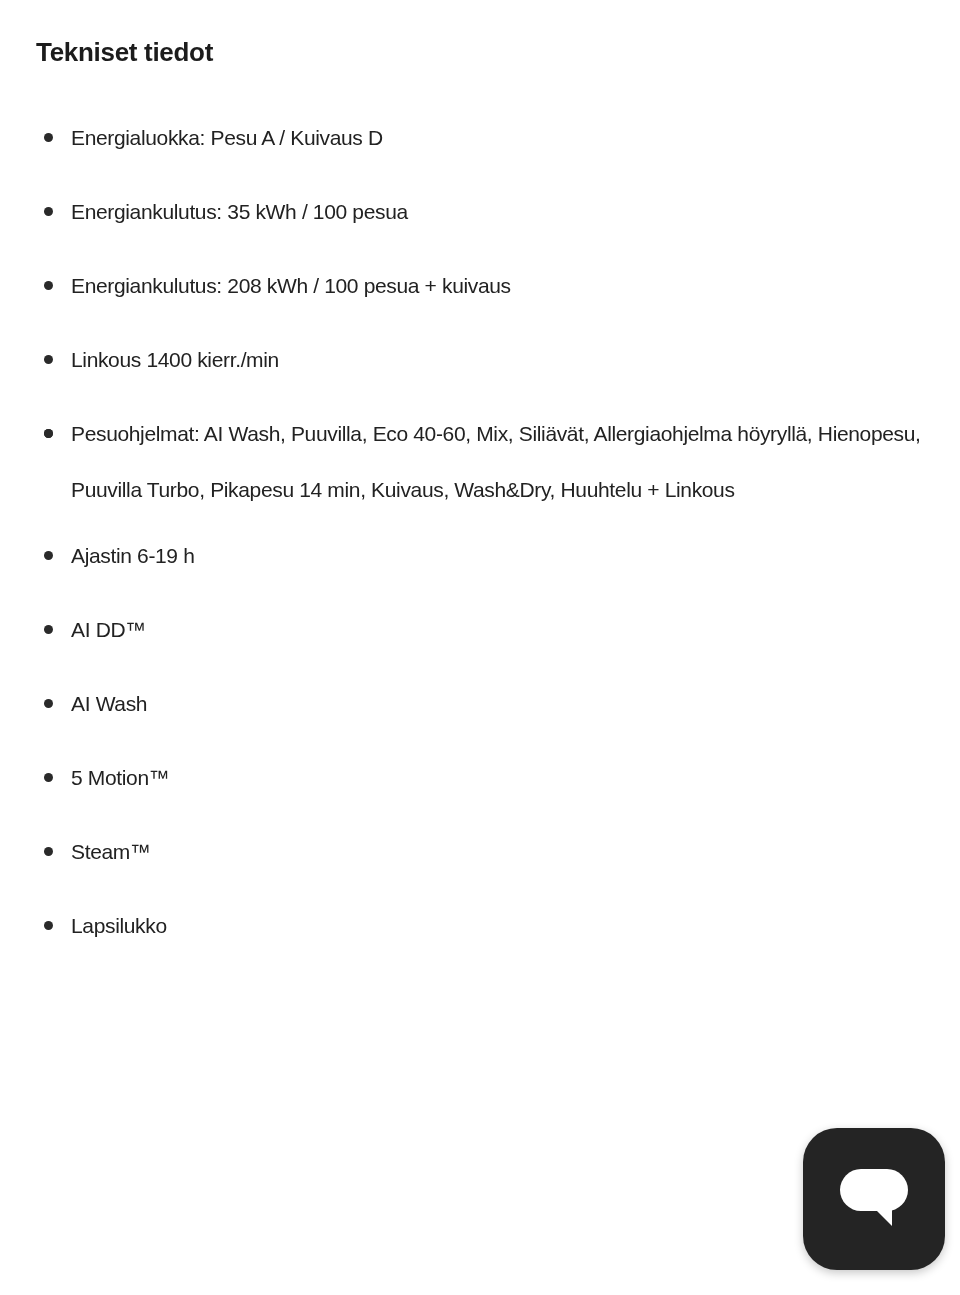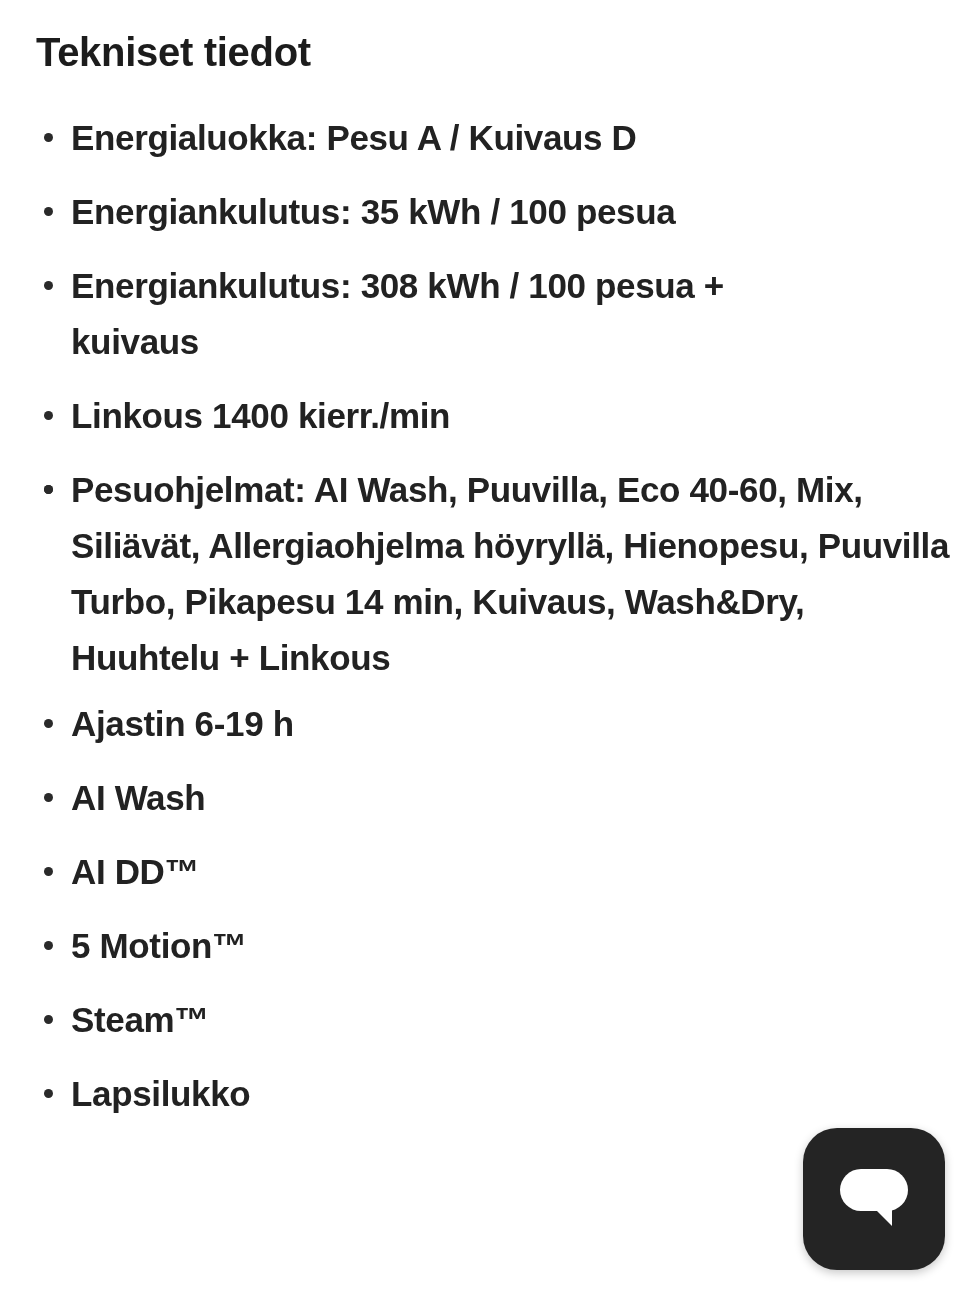--- a/index.html
+++ b/index.html
@@ -25,21 +25,21 @@
     width: 960px;
     height: 1295px;
     box-sizing: border-box;
     padding: 0;
   }
 
   .spec-heading {
     position: absolute;
     left: 36px;
     top: 32px;
-    font-size: 40px;
+    font-size: 26px;
     line-height: 40px;
     font-weight: 700;
     letter-spacing: -0.3px;
     color: #1c1c1c;
     margin: 0;
     white-space: nowrap;
   }
 
   .spec-list {
     position: absolute;
@@ -48,23 +48,23 @@
     width: 905px;
     margin: 0;
     padding: 0;
     list-style: none;
   }
 
   .spec-item {
     position: relative;
     padding-left: 35px;
     margin: 0 0 18px 0;
-    font-size: 35px;
+    font-size: 21px;
     line-height: 56px;
-    font-weight: 700;
+    font-weight: 400;
     letter-spacing: -0.35px;
     color: #222222;
   }
 
   .spec-item .bullet {
     position: absolute;
     left: 8px;
     top: 23px;
     width: 9px;
     height: 9px;
@@ -123,44 +123,44 @@
     <li class="spec-item narrow">
       <span class="bullet"></span>
       <span class="text">Energialuokka: Pesu A / Kuivaus D</span>
     </li>
     <li class="spec-item narrow">
       <span class="bullet"></span>
       <span class="text">Energiankulutus: 35 kWh / 100 pesua</span>
     </li>
     <li class="spec-item narrow">
       <span class="bullet"></span>
-      <span class="text">Energiankulutus: 308 kWh / 100 pesua + kuivaus</span>
+      <span class="text">Energiankulutus: 208 kWh / 100 pesua + kuivaus</span>
     </li>
     <li class="spec-item narrow">
       <span class="bullet"></span>
       <span class="text">Linkous 1400 kierr./min</span>
     </li>
     <li class="spec-item narrow">
       <span class="bullet"></span>
     </li>
     <li class="spec-item wrap">
       <span class="bullet"></span>
       <span class="text">Pesuohjelmat: AI Wash, Puuvilla, Eco 40-60, Mix, Siliävät, Allergiaohjelma höyryllä, Hienopesu, Puuvilla Turbo, Pikapesu 14 min, Kuivaus, Wash&amp;Dry, Huuhtelu + Linkous</span>
     </li>
     <li class="spec-item narrow">
       <span class="bullet"></span>
       <span class="text">Ajastin 6-19 h</span>
     </li>
     <li class="spec-item narrow">
       <span class="bullet"></span>
-      <span class="text">AI Wash</span>
+      <span class="text">AI DD™</span>
     </li>
     <li class="spec-item narrow">
       <span class="bullet"></span>
-      <span class="text">AI DD™</span>
+      <span class="text">AI Wash</span>
     </li>
     <li class="spec-item narrow">
       <span class="bullet"></span>
       <span class="text">5 Motion™</span>
     </li>
     <li class="spec-item narrow">
       <span class="bullet"></span>
       <span class="text">Steam™</span>
     </li>
     <li class="spec-item narrow">

